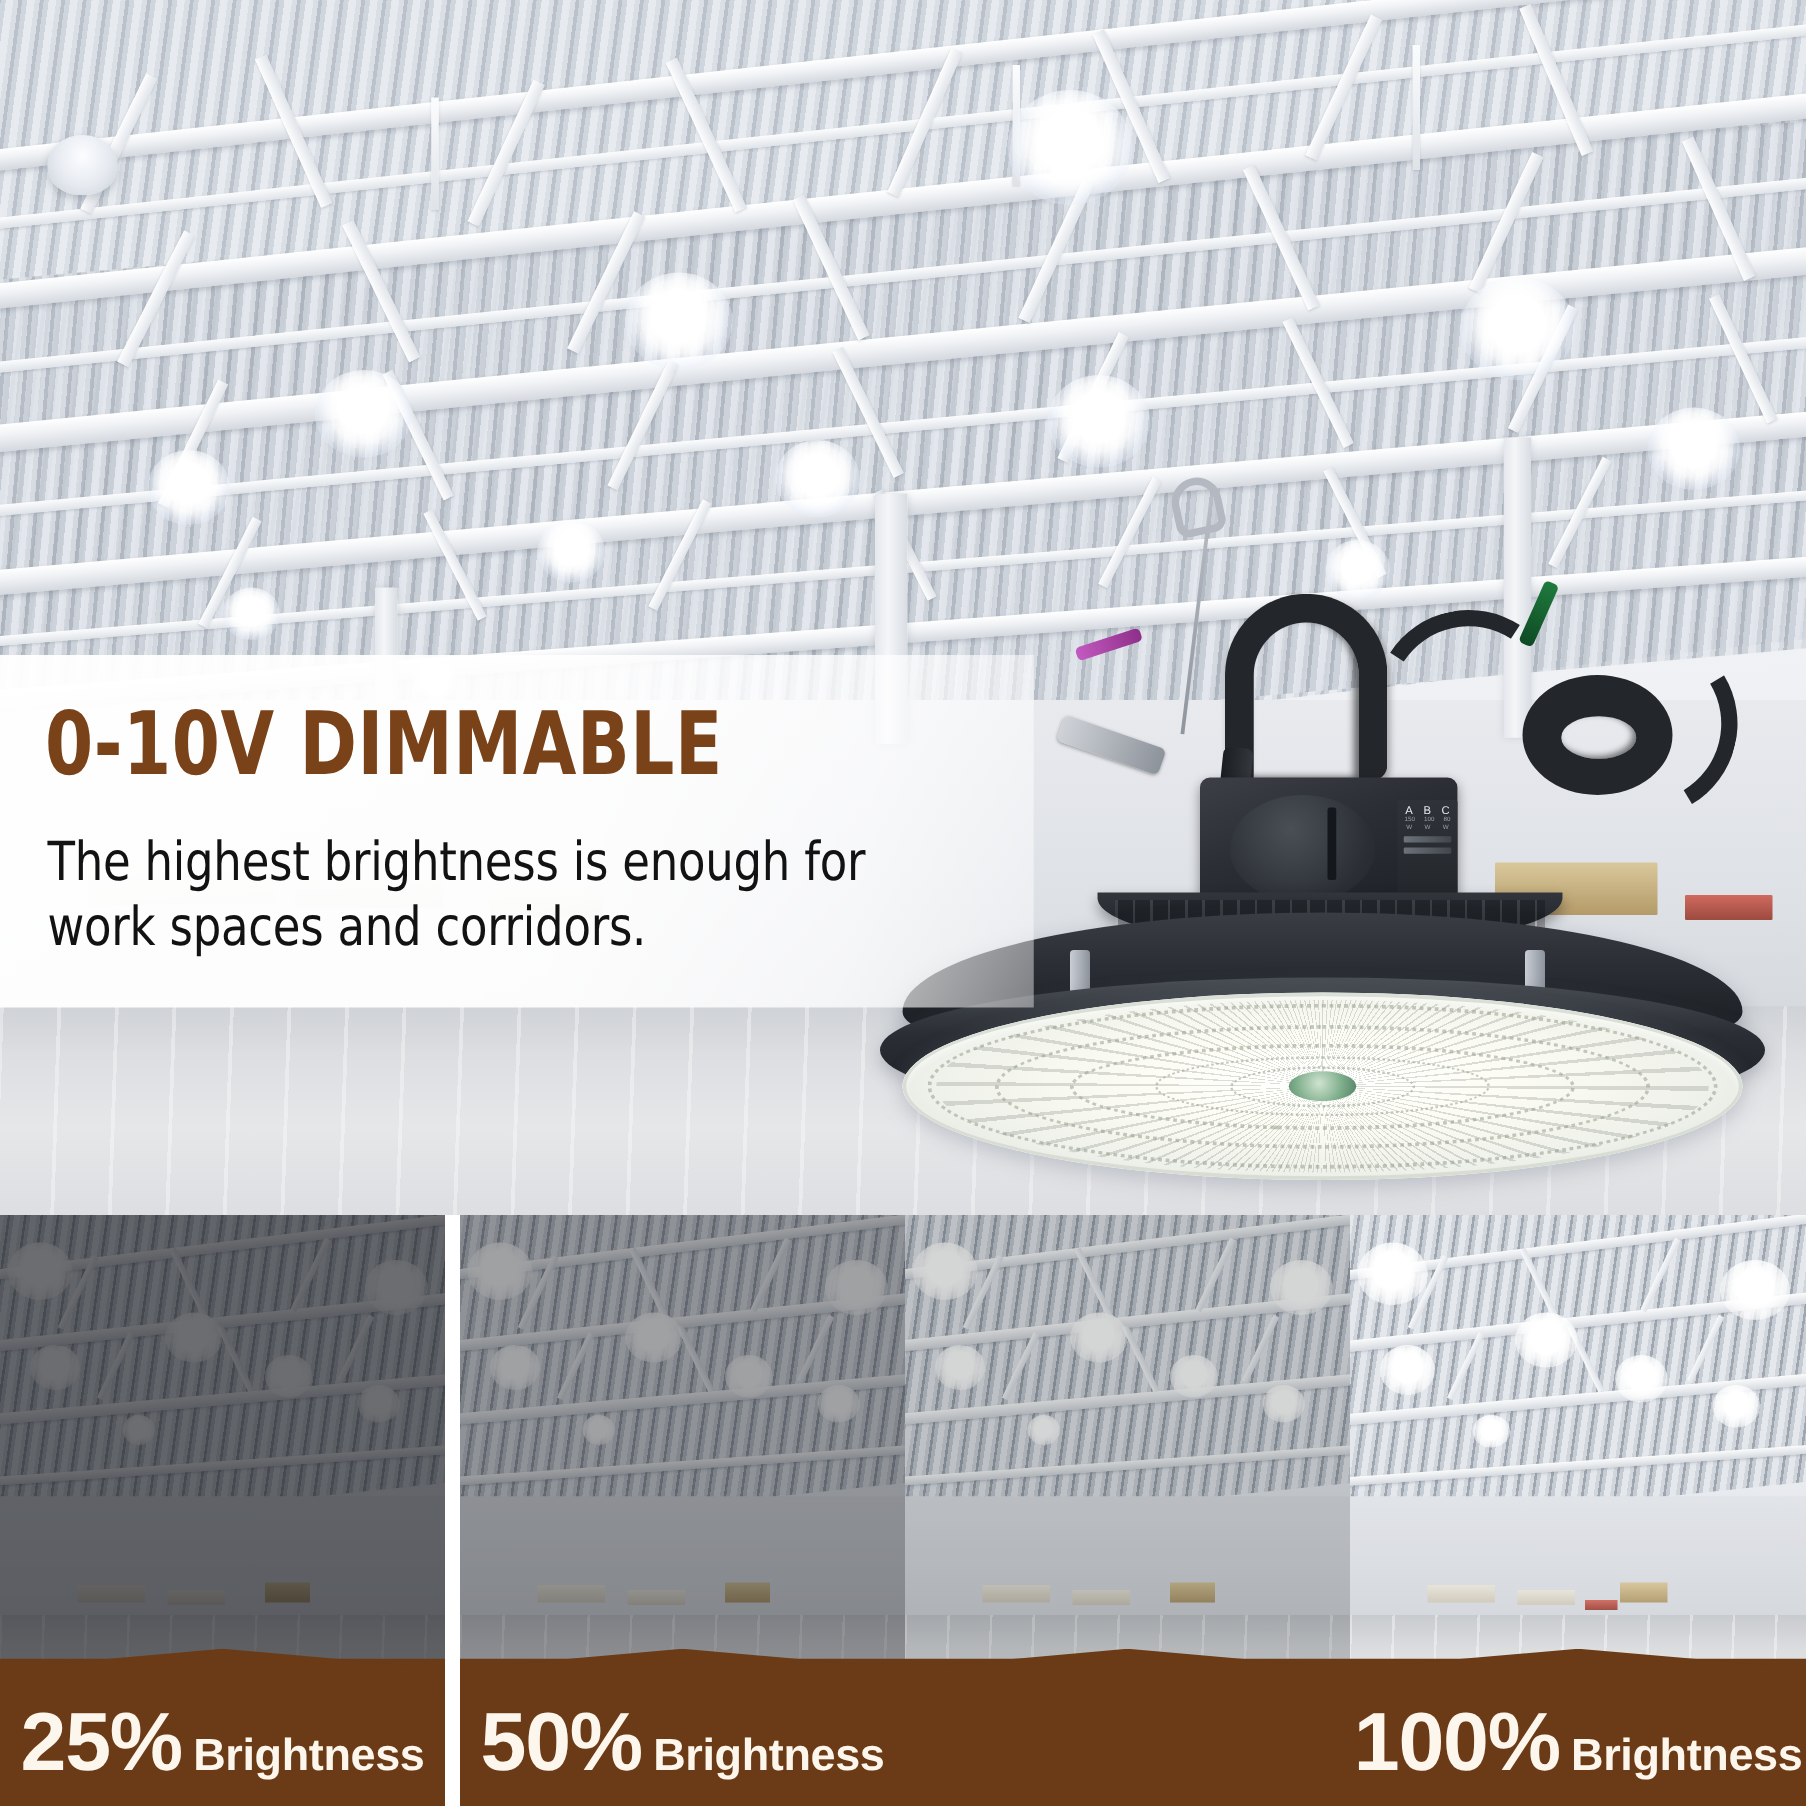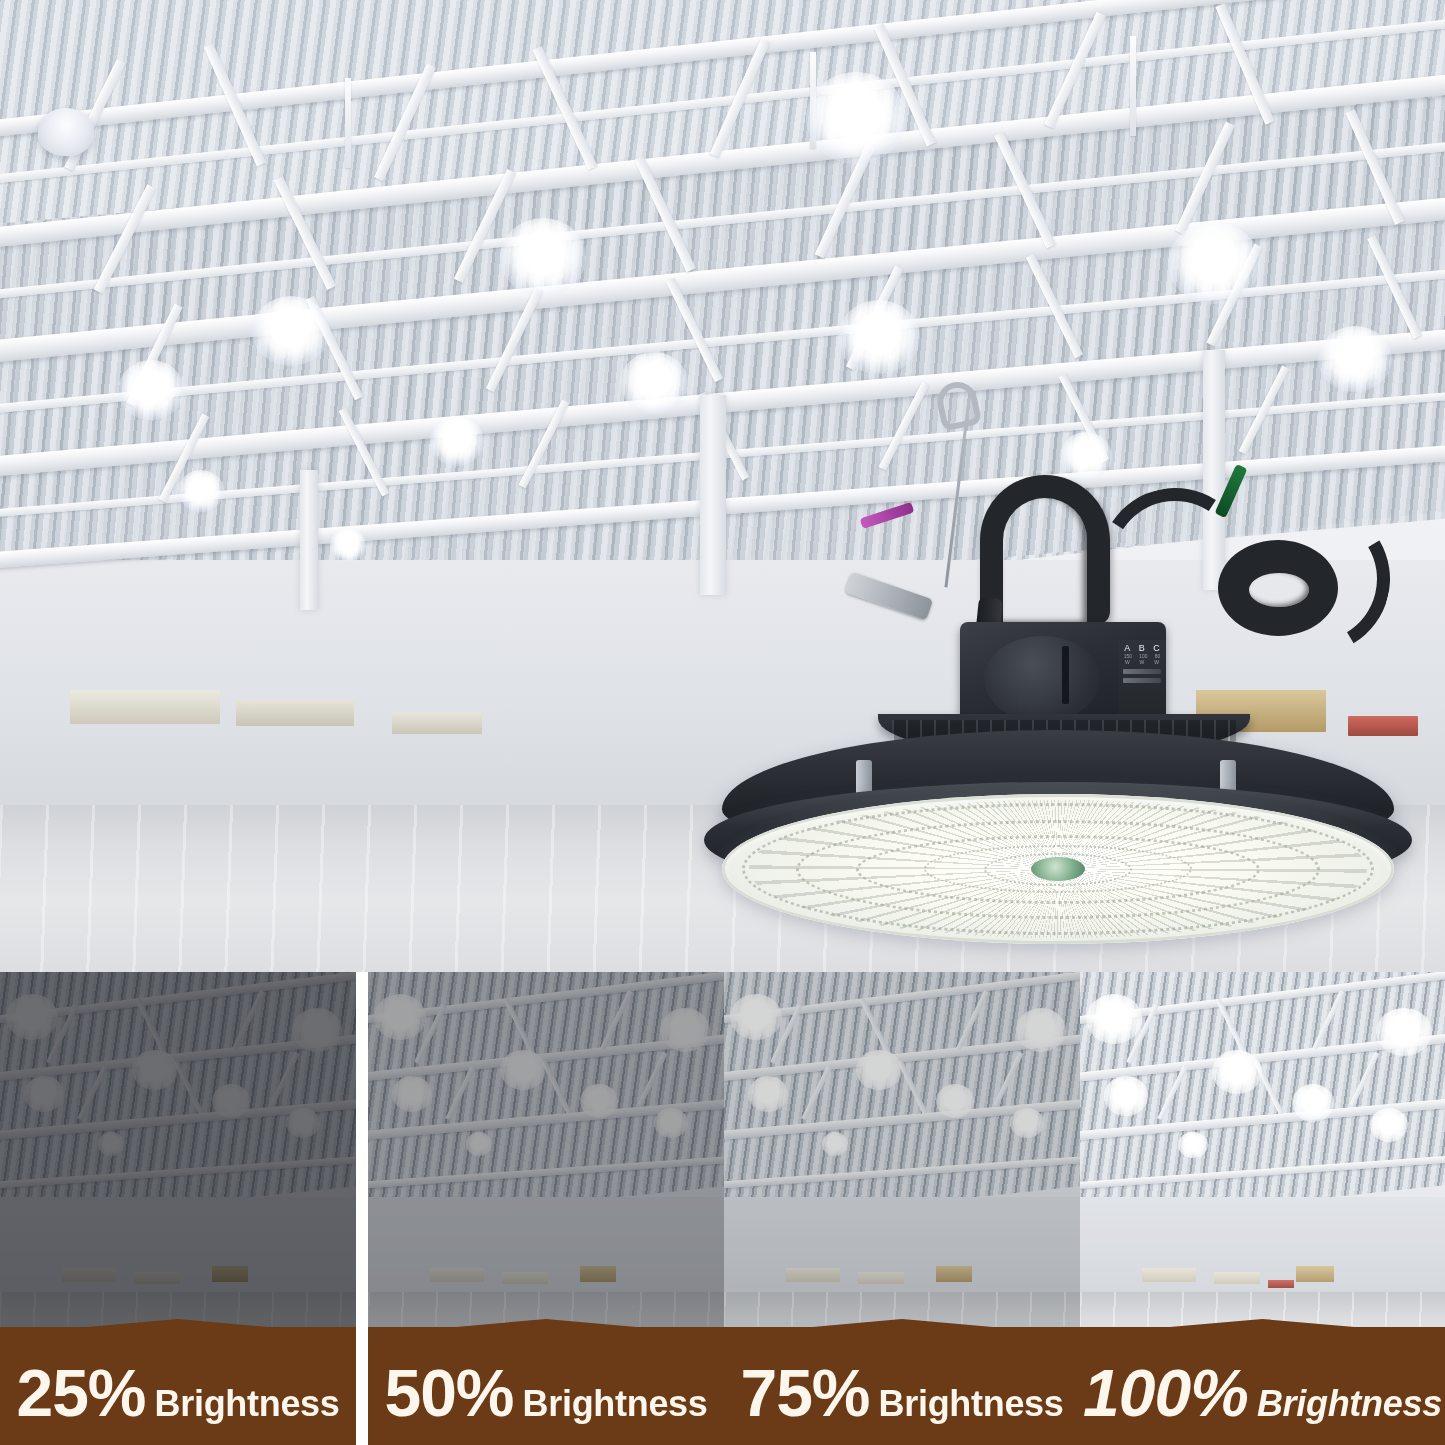--- a/index.html
+++ b/index.html
@@ -133,21 +133,21 @@
   .lensEdge { position:absolute; inset:0; border-radius:50%; border:3px solid rgba(210,216,206,.8); }
 
   .bracketL, .bracketR { position:absolute; width:16px; height:46px; top:330px;
         background:linear-gradient(90deg,#c9ced6,#8c929b); border-radius:3px; }
   .bracketL { left:196px; } .bracketR { left:560px; }
 
   
   .panels { position:absolute; left:0; top:972px; width:1445px; height:473px; background:#ffffff; }
   .panel { position:absolute; top:0; width:356px; height:473px; overflow:hidden; }
   .panel.p0 { left:0; }   .panel.p1 { left:368px; }
-  .panel.p2 { left:724px; } .panel.p3 { left:1080px; width:365px;font-style:italic; }
+  .panel.p2 { left:724px; } .panel.p3 { left:1080px; width:365px; }
 
   .pimg { position:absolute; left:0; top:0; width:100%; height:402px; overflow:hidden;
           background:#c9ccd1; }
 
   
   .mini { position:absolute; inset:0;
           background:linear-gradient(178deg,#cfd3d9 0%,#e2e5ea 30%,#edeff3 50%,#dfe2e7 64%,#d3d6db 80%,#c8cbd0 100%); }
   .miniDeck { position:absolute; left:-60px; top:-30px; width:520px; height:260px;
           background:repeating-linear-gradient(104deg,#9aa1ab 0 2px,#c3c9d1 2px 5px,#e3e7ec 5px 10px,#cfd4db 10px 13px);
           transform:rotate(-6deg); }
@@ -314,20 +314,24 @@
       <div class="lensRing" style="left:3%;top:6%;width:94%;height:88%;border-width:3px;"></div>
       <div class="lensRing" style="left:11%;top:17%;width:78%;height:66%;border-width:3px;"></div>
       <div class="lensRing" style="left:20%;top:27%;width:60%;height:46%;border-width:3px;"></div>
       <div class="lensRing" style="left:30%;top:34%;width:40%;height:32%;border-width:2px;"></div>
       <div class="lensRing" style="left:39%;top:39%;width:22%;height:22%;border-width:2px;"></div>
       <div class="lensHub"></div>
       <div class="lensEdge"></div>
     </div>
   </div>
 
+  <div class="textcard">
+    <div class="headline">0-10V DIMMABLE</div>
+    <div class="subline">The highest brightness is enough for work spaces and corridors.</div>
+  </div>
 
   <div class="panels">
 
     <div class="panel p0">
       <div class="pimg">
         <div class="mini">
           <div class="miniDeck"></div>
           <div class="miniBeam" style="left:-30px;top:20px;width:440px;height:8px;transform:rotate(-7deg);"></div>
           <div class="miniBeam" style="left:-30px;top:80px;width:440px;height:9px;transform:rotate(-6deg);"></div>
           <div class="miniBeam" style="left:-30px;top:142px;width:440px;height:9px;transform:rotate(-5deg);"></div>
@@ -420,23 +424,20 @@
           <div class="miniWall"></div>
           <div class="miniFloor"></div>
           <div class="miniCrate" style="left:62px;top:296px;width:54px;height:14px;"></div>
           <div class="miniCrate" style="left:134px;top:300px;width:46px;height:12px;"></div>
           <div class="miniCrate" style="left:212px;top:294px;width:36px;height:16px;background:linear-gradient(180deg,#d6c398,#b09a6c);"></div>
         </div>
         <div class="dim" style="background:rgba(18,20,24,0.18);"></div>
       </div>
       <div class="band"></div>
       <div class="bandTent"></div>
-      <div class="label">
-        <span class="pct">75%</span><span class="word">Brightness</span>
-      </div>
     </div>
 
     <div class="panel p3">
       <div class="pimg">
         <div class="mini">
           <div class="miniDeck"></div>
           <div class="miniBeam" style="left:-30px;top:20px;width:450px;height:8px;transform:rotate(-7deg);"></div>
           <div class="miniBeam" style="left:-30px;top:80px;width:450px;height:9px;transform:rotate(-6deg);"></div>
           <div class="miniBeam" style="left:-30px;top:142px;width:450px;height:9px;transform:rotate(-5deg);"></div>
           <div class="miniBeam" style="left:-30px;top:196px;width:450px;height:7px;transform:rotate(-4deg);"></div>

